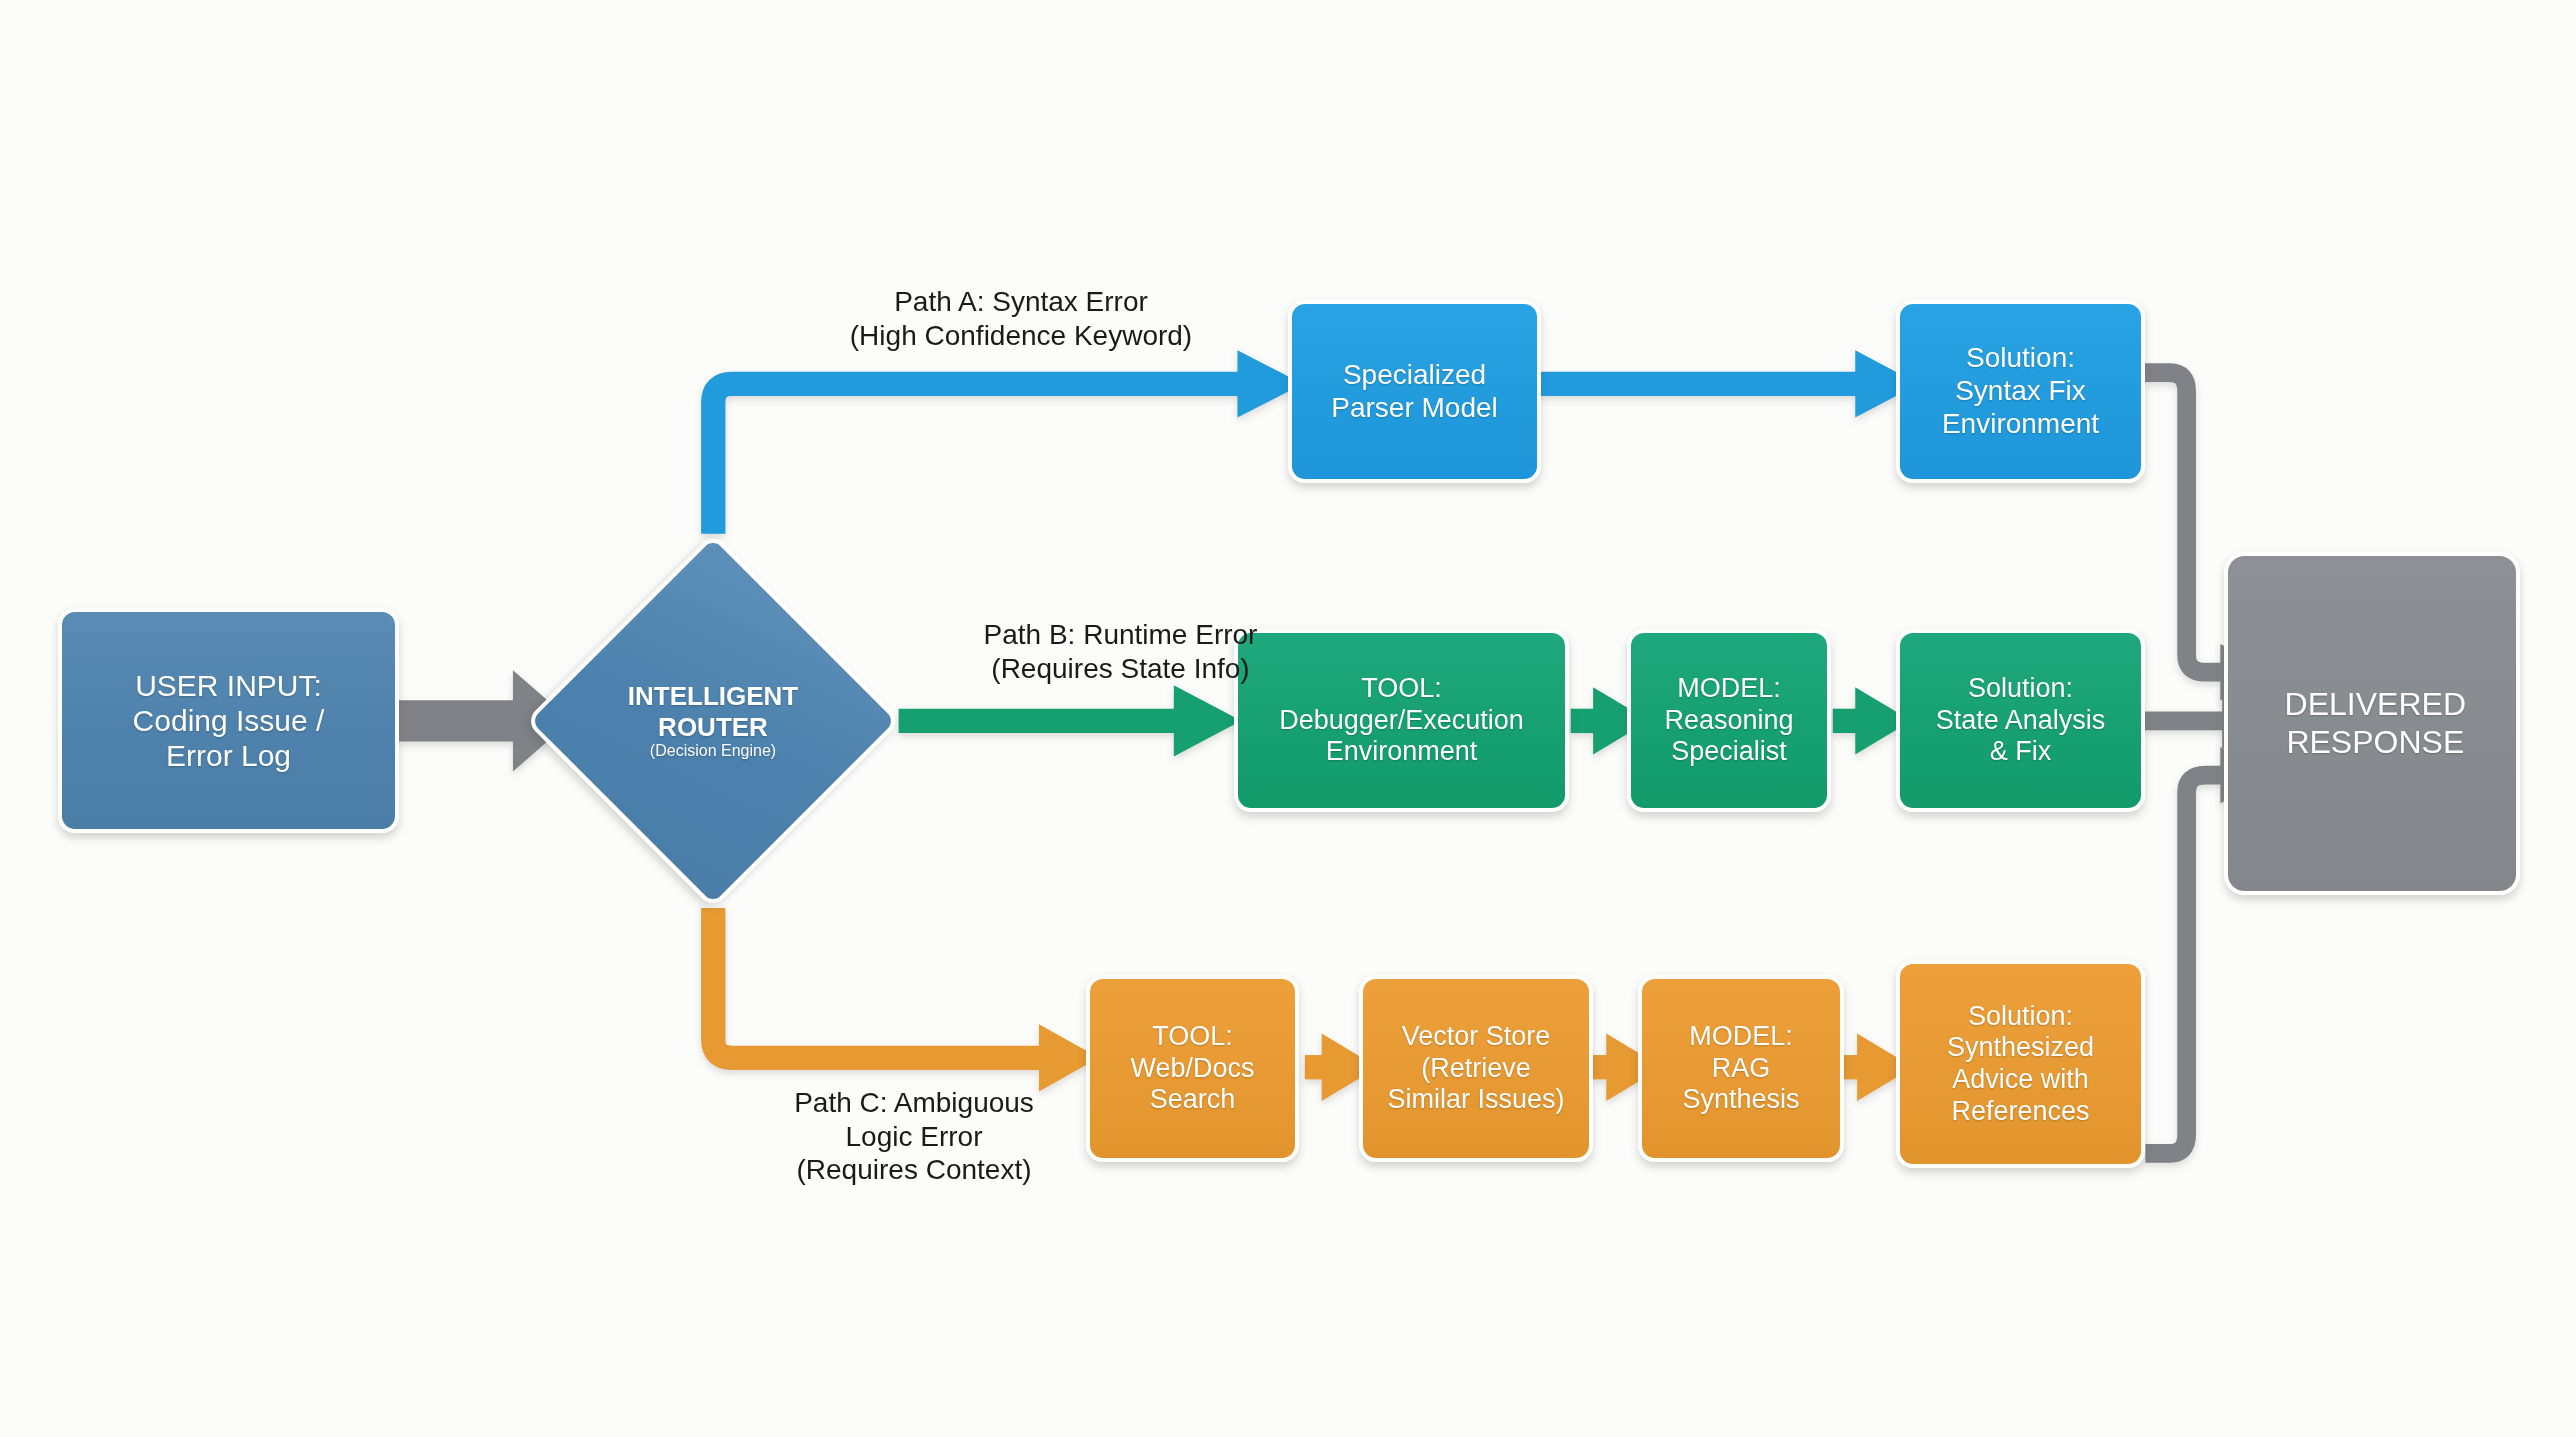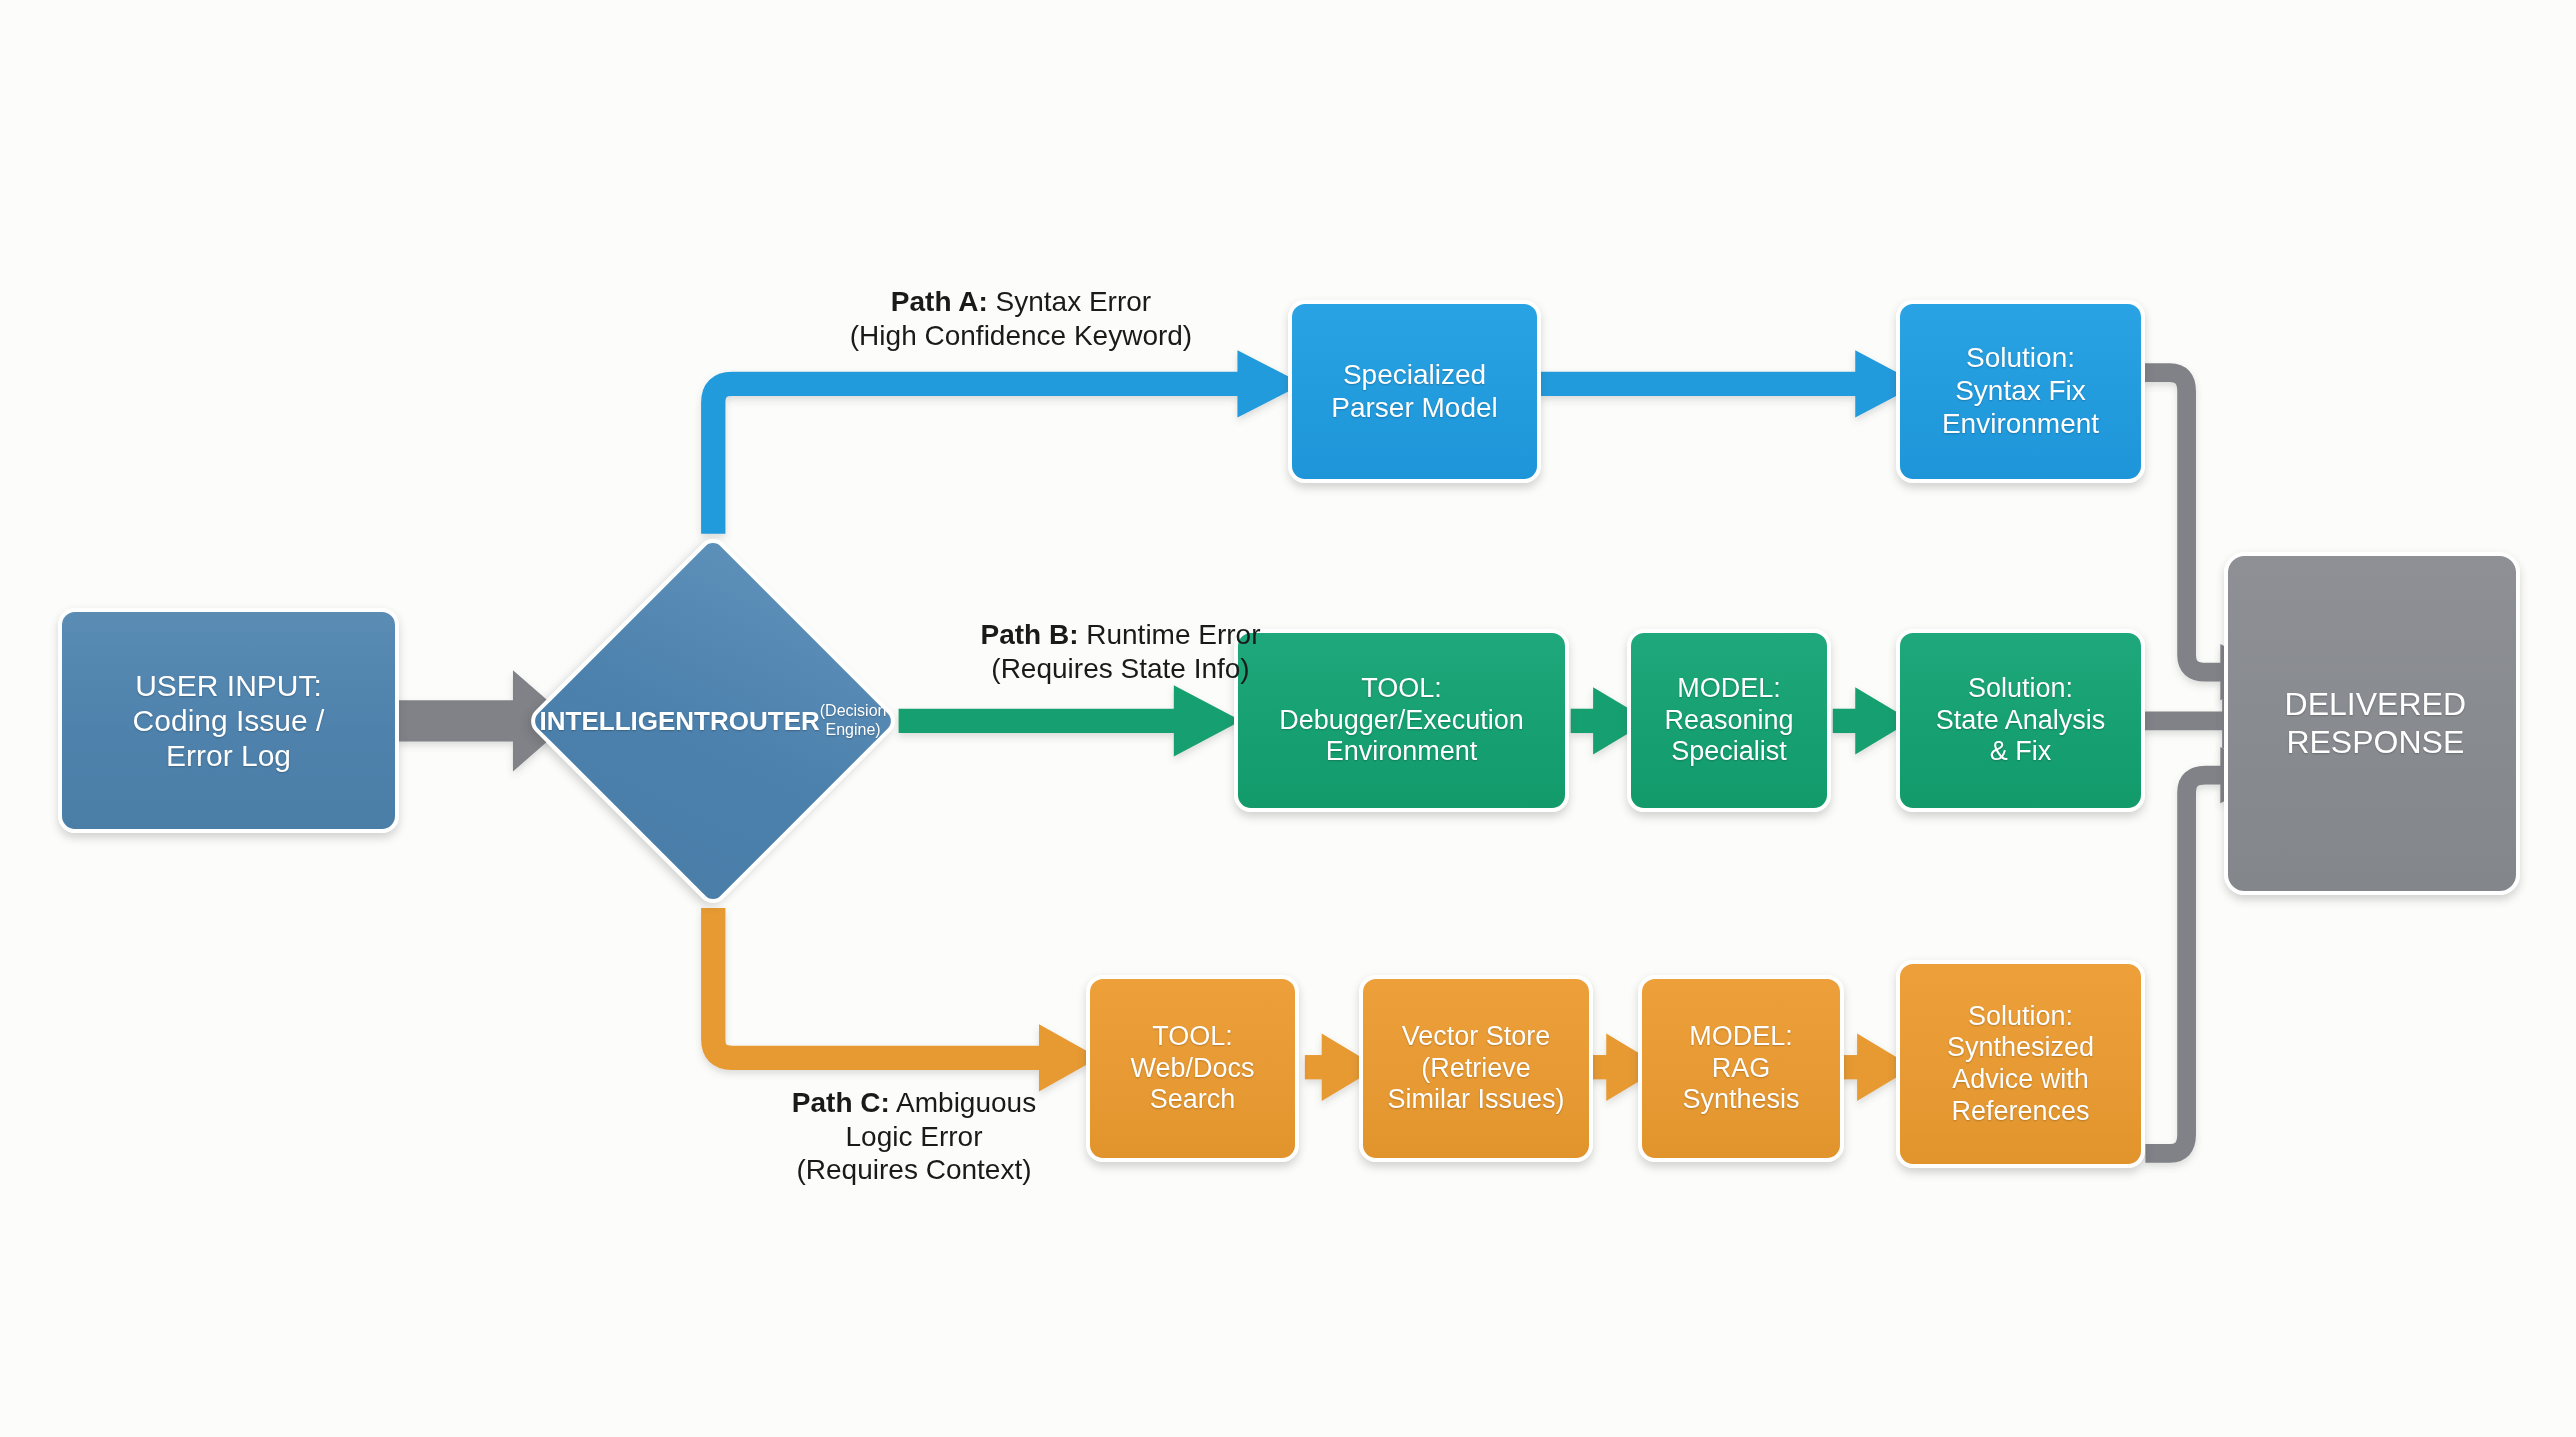--- a/index.html
+++ b/index.html
@@ -66,38 +66,38 @@
     border: 4.7px solid #ffffff;
     box-sizing: border-box;
     border-radius: 15px;
     transform: rotate(45deg);
     box-shadow: 0 4.7px 8.4px rgba(70,70,70,0.22);
   }
   .diamond-label {
     position: absolute;
     inset: 0;
     display: flex;
-    flex-direction: row;
+    flex-direction: column;
     align-items: center;
     justify-content: center;
     color: #ffffff;
     text-align: center;
     line-height: 1.18;
     text-shadow: 0 0.9px 1.9px rgba(0,0,0,0.25);
   }
 
   
   .caption {
     position: absolute;
     text-align: center;
     color: #1a1a1a;
     line-height: 1.2;
     z-index: 4;
   }
-  .caption .b { font-weight: bold; }
+  .caption .b { font-weight: normal; }
 </style>
 </head>
 <body>
 
 <div id="stage">
 
   <svg id="wires" viewBox="0 0 2752 1536">
     <defs>
       <filter id="sh" x="-30%" y="-30%" width="170%" height="170%">
         <feDropShadow dx="0" dy="4" stdDeviation="4" flood-color="#555" flood-opacity="0.20"></feDropShadow>

